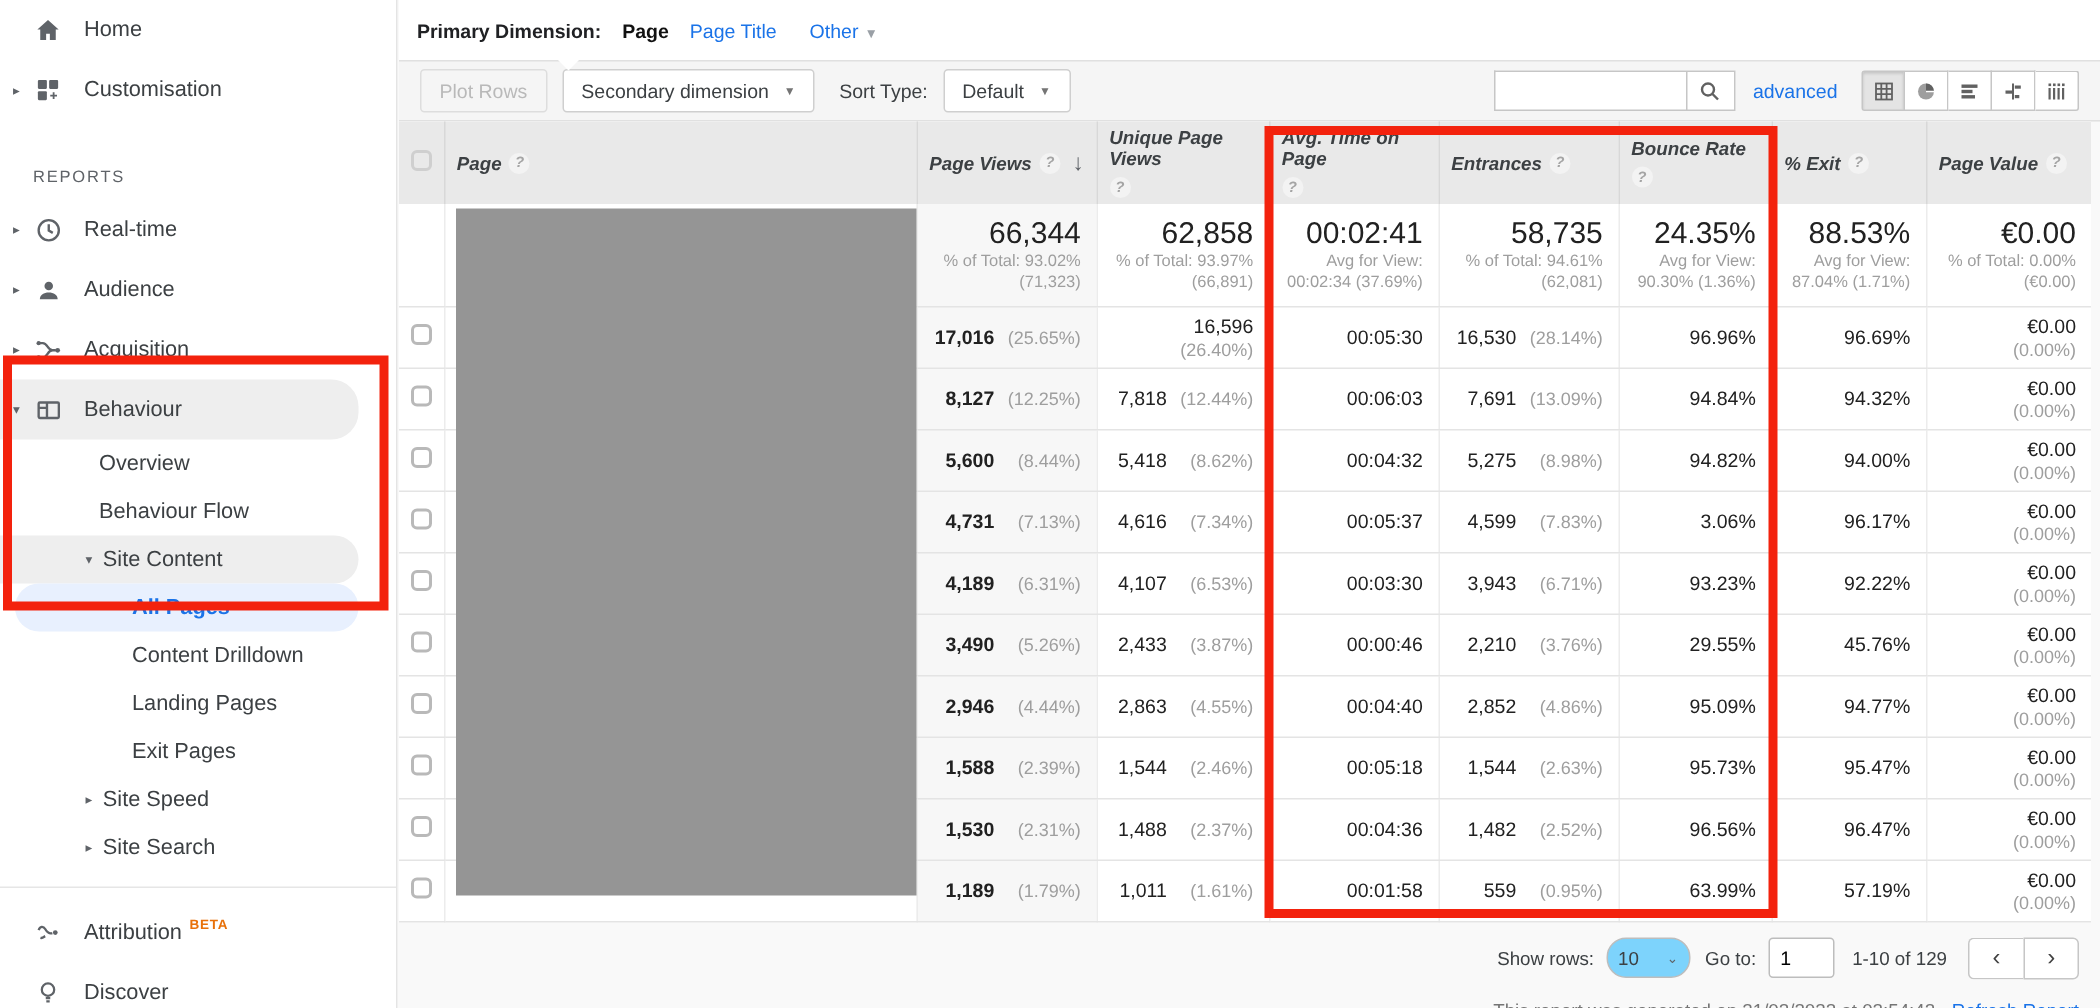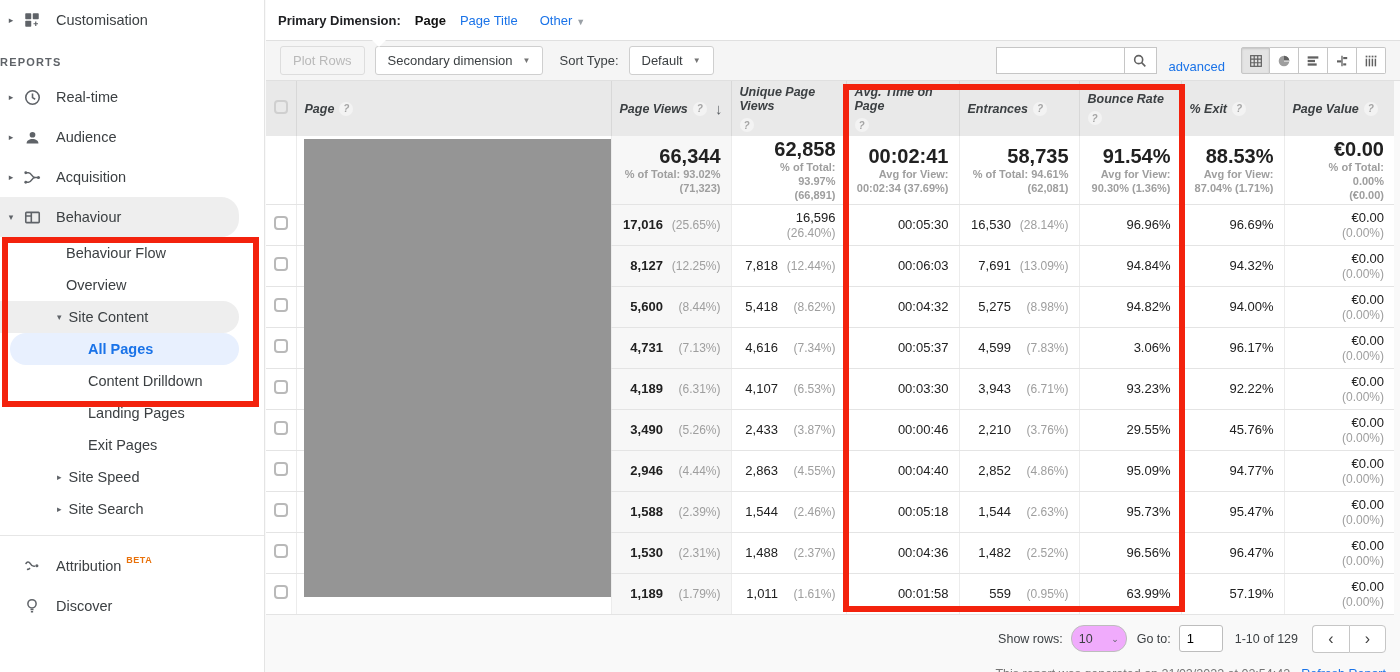--- a/index.html
+++ b/index.html
@@ -8,22 +8,22 @@
   body { position:relative; }
 
   
   .sidebar { position:absolute; left:0; top:0; width:265px; height:672px; background:#fff;
              border-right:1px solid #e4e4e4; padding-top:0; z-index:2; }
   .sb-item { display:flex; align-items:center; height:40px; font-size:14.5px; color:#3c4043; cursor:pointer; position:relative; }
   .sb-sub  { display:flex; align-items:center; height:32px; font-size:14.5px; color:#3c4043; cursor:pointer; position:relative; }
   .sb-caret { width:22px; text-align:center; font-size:9px; color:#5f6368; flex:0 0 22px; }
   .sb-ico { width:20px; height:20px; margin-right:14px; flex:0 0 20px; display:flex; align-items:center; justify-content:center; }
   .sb-label { white-space:nowrap; }
-  .sb-section { font-size:11px; letter-spacing:1.2px; color:#5f6368; font-weight:700;
-                height:24px; display:flex; align-items:center; margin-top:10px; margin-bottom:3px; }
+  .sb-section { font-size:11px; letter-spacing:1.2px; color:#5f6368; font-weight:400;
+                padding-left:22px; height:24px; display:flex; align-items:center; margin-top:26px; margin-bottom:3px; }
   .pill-gray { background:#eeeeee; border-radius:0 18px 18px 0; margin-right:25px; }
   .pill-gray2 { background:#eeeeee; border-radius:0 16px 16px 0; margin-right:25px; }
   .pill-blue { background:#e8f0fe; border-radius:16px; margin-right:25px; margin-left:10px; }
   .pill-blue .sb-label { color:#1a73e8; font-weight:600; }
   .ind2 { padding-left:66px; }
   .ind2c { padding-left:57px; }
   .ind2c .sb-caret2 { font-size:9px; color:#5f6368; margin-right:7px; }
   .ind3 { padding-left:88px; }
   .pill-blue.ind3 { padding-left:78px; }
   .sb-divider { height:1px; background:#e6e6e6; margin:10px 0 10px 0; }
@@ -39,21 +39,21 @@
 
   .toolbar { height:41px; background:#f5f5f5; border-top:1px solid #e0e0e0; border-bottom:1px solid #e0e0e0;
              display:flex; align-items:center; padding:0 14px 0 14px; position:relative; }
   .notch { position:absolute; top:-1px; left:106px; width:0; height:0;
            border-left:7px solid transparent; border-right:7px solid transparent; border-top:7px solid #fff; }
   .btn { height:29px; border:1px solid #cfcfcf; border-radius:3px; background:#fff; font-size:13px; color:#3c4043;
          display:inline-flex; align-items:center; padding:0 12px; cursor:pointer; }
   .btn-disabled { color:#b9b9b9; background:#f5f5f5; border-color:#dddddd; margin-right:10px; }
   .btn .dd-caret { font-size:8px; color:#757575; margin-left:10px; }
   .tb-label { font-size:13px; color:#3c4043; margin:0 10px 0 16px; }
-  .tb-right { margin-left:auto; display:flex; align-items:flex-end; }
+  .tb-right { margin-left:auto; display:flex; align-items:center; }
   .search-wrap { display:flex; align-items:center; }
   .search-input { width:128px; height:27px; border:1px solid #c6c6c6; border-right:none; background:#fff; outline:none;
                   font-size:13px; padding:0 6px; font-family:"Liberation Sans",sans-serif; }
   .search-btn { width:33px; height:27px; border:1px solid #c6c6c6; background:#fff; display:flex; align-items:center;
                 justify-content:center; cursor:pointer; }
   .adv-link { color:#1a73e8; font-size:13px; margin:0 16px 0 12px; cursor:pointer; }
   .viewgrp { display:flex; }
   .vbtn { width:29px; height:27px; border:1px solid #c6c6c6; border-left:none; background:#fff; display:flex;
           align-items:center; justify-content:center; cursor:pointer; }
   .vbtn:first-child { border-left:1px solid #c6c6c6; border-radius:2px 0 0 2px; }
@@ -69,59 +69,68 @@
              font-weight:700; font-size:12.5px; color:#3c4043; padding:4px 8px;font-style:italic; }
   thead td:last-child { border-right:none; }
   .hdr-flex { display:flex; align-items:center; flex-wrap:wrap; gap:5px; }
   .help { width:14px; height:14px; border-radius:50%; background:#f3f3f3; color:#a5a5a5; font-size:10px; font-weight:700;
           display:inline-flex; align-items:center; justify-content:center; flex:0 0 14px; cursor:pointer; }
   .sort-arrow { margin-left:auto; color:#5f6368; font-size:15px; font-weight:400; cursor:pointer; }
   tbody td { border-bottom:1px solid #e4e4e4; border-right:1px solid #ececec; background:#fff; padding:0 10px;
              text-align:right; color:#212121; }
   tbody td:last-child { border-right:none; }
   tbody tr { height:41px; }
-  tr.summary { height:68px;font-weight:bold; }
+  tr.summary { height:68px; }
   tr.summary td { vertical-align:middle; }
   td.sorted { background:#f7f7f7; }
   .big { font-size:20px; color:#212121; display:block; line-height:22px; }
   .sub { font-size:11px; color:#9e9e9e; display:block; line-height:14px; }
   .v { font-weight:400; }
   .b { font-weight:700; }
   .p { color:#9e9e9e; font-size:12px; display:inline-block; min-width:54px; text-align:right; }
   td.c-check { text-align:center; padding:0; }
   .cb { width:14px; height:14px; border:2px solid #b9b9b9; border-radius:4px; background:#fff; display:inline-block; cursor:pointer; }
   .cb.hdr { border-color:#cfcfcf; background:#e9e9e9; }
 
   .redact { position:absolute; background:#959595; z-index:3; }
 
   
   .hl { position:absolute; border:6px solid #f3220d; z-index:6; pointer-events:none; }
 
   
   .pager { display:flex; align-items:center; justify-content:flex-end; padding:10px 14px 0 0; font-size:12.5px; color:#3c4043; }
-  .sel { height:27px; min-width:56px; border:1px solid #bdbdbd; border-radius:13px; background:#f0abfc; display:inline-flex;
+  .sel { height:27px; min-width:56px; border:1px solid #bdbdbd; border-radius:13px; background:#7dd3fc; display:inline-flex;
          align-items:center; justify-content:space-between; padding:0 7px; margin:0 10px 0 8px; cursor:pointer; }
   .sel .dd-caret { font-size:9px; color:#5f6368; margin-left:8px; }
   .goto-input { width:44px; height:27px; border:1px solid #bdbdbd; border-radius:3px; font-size:13px; padding:0 7px;
                 margin:0 12px 0 8px; font-family:"Liberation Sans",sans-serif; outline:none; }
   .range { margin-right:14px; }
   .navgrp { display:flex; }
   .navbtn { width:37px; height:28px; border:1px solid #c6c6c6; background:#fff; display:flex; align-items:center;
             justify-content:center; font-size:16px; color:#424242; cursor:pointer; }
   .navbtn:first-child { border-radius:4px 0 0 4px; border-right:none; }
   .navbtn:last-child { border-radius:0 4px 4px 0; }
   .footer { text-align:right; font-size:12.5px; color:#757575; padding:14px 14px 0 0; }
   .footer a { color:#1a73e8; text-decoration:none; cursor:pointer; }
   svg { display:block; }
 </style>
 </head>
 <body>
 
 <div class="sidebar">
 
+  <div class="sb-item">
+    <span class="sb-caret"></span>
+    <span class="sb-ico">
+      <svg width="20" height="20" viewBox="0 0 24 24">
+          <path d="M12 4l-8.5 7.5h2.3V20h4.7v-5h3v5h4.7v-8.5h2.3z" fill="#5f6368"></path>
+        </svg>
+    </span>
+    <span class="sb-label">Home</span>
+  </div>
 
   <div class="sb-item">
     <span class="sb-caret">▸</span>
     <span class="sb-ico">
       <svg width="18" height="18" viewBox="0 0 24 24" fill="#5f6368">
           <rect x="3" y="3" width="8" height="8" rx="1"></rect>
           <rect x="13" y="3" width="8" height="8" rx="1"></rect>
           <rect x="3" y="13" width="8" height="8" rx="1"></rect>
           <path d="M16.2 14h1.6v2.2H20v1.6h-2.2V20h-1.6v-2.2H14v-1.6h2.2z"></path>
         </svg>
@@ -172,25 +181,25 @@
     <span class="sb-ico">
       <svg width="19" height="19" viewBox="0 0 24 24" fill="none" stroke="#5f6368" stroke-width="2">
           <rect x="3.5" y="5.5" width="17" height="13" rx="1"></rect>
           <path d="M10.5 5.5v13M3.5 10h7"></path>
         </svg>
     </span>
     <span class="sb-label">Behaviour</span>
   </div>
 
   <div class="sb-sub ind2">
+    <span class="sb-label">Overview</span>
+  </div>
+
+  <div class="sb-sub ind2">
     <span class="sb-label">Behaviour Flow</span>
-  </div>
-
-  <div class="sb-sub ind2">
-    <span class="sb-label">Overview</span>
   </div>
 
   <div class="sb-sub ind2c pill-gray2">
     <span class="sb-caret2">▾</span>
     <span class="sb-label">Site Content</span>
   </div>
 
   <div class="sb-sub ind3 pill-blue">
     <span class="sb-label">All Pages</span>
   </div>
@@ -412,21 +421,21 @@
             <span class="big">00:02:41</span>
             <span class="sub">Avg for View:</span>
             <span class="sub">00:02:34 (37.69%)</span>
           </td>
           <td>
             <span class="big">58,735</span>
             <span class="sub">% of Total: 94.61%</span>
             <span class="sub">(62,081)</span>
           </td>
           <td>
-            <span class="big">91.54%</span>
+            <span class="big">24.35%</span>
             <span class="sub">Avg for View:</span>
             <span class="sub">90.30% (1.36%)</span>
           </td>
           <td>
             <span class="big">88.53%</span>
             <span class="sub">Avg for View:</span>
             <span class="sub">87.04% (1.71%)</span>
           </td>
           <td>
             <span class="big">€0.00</span>

